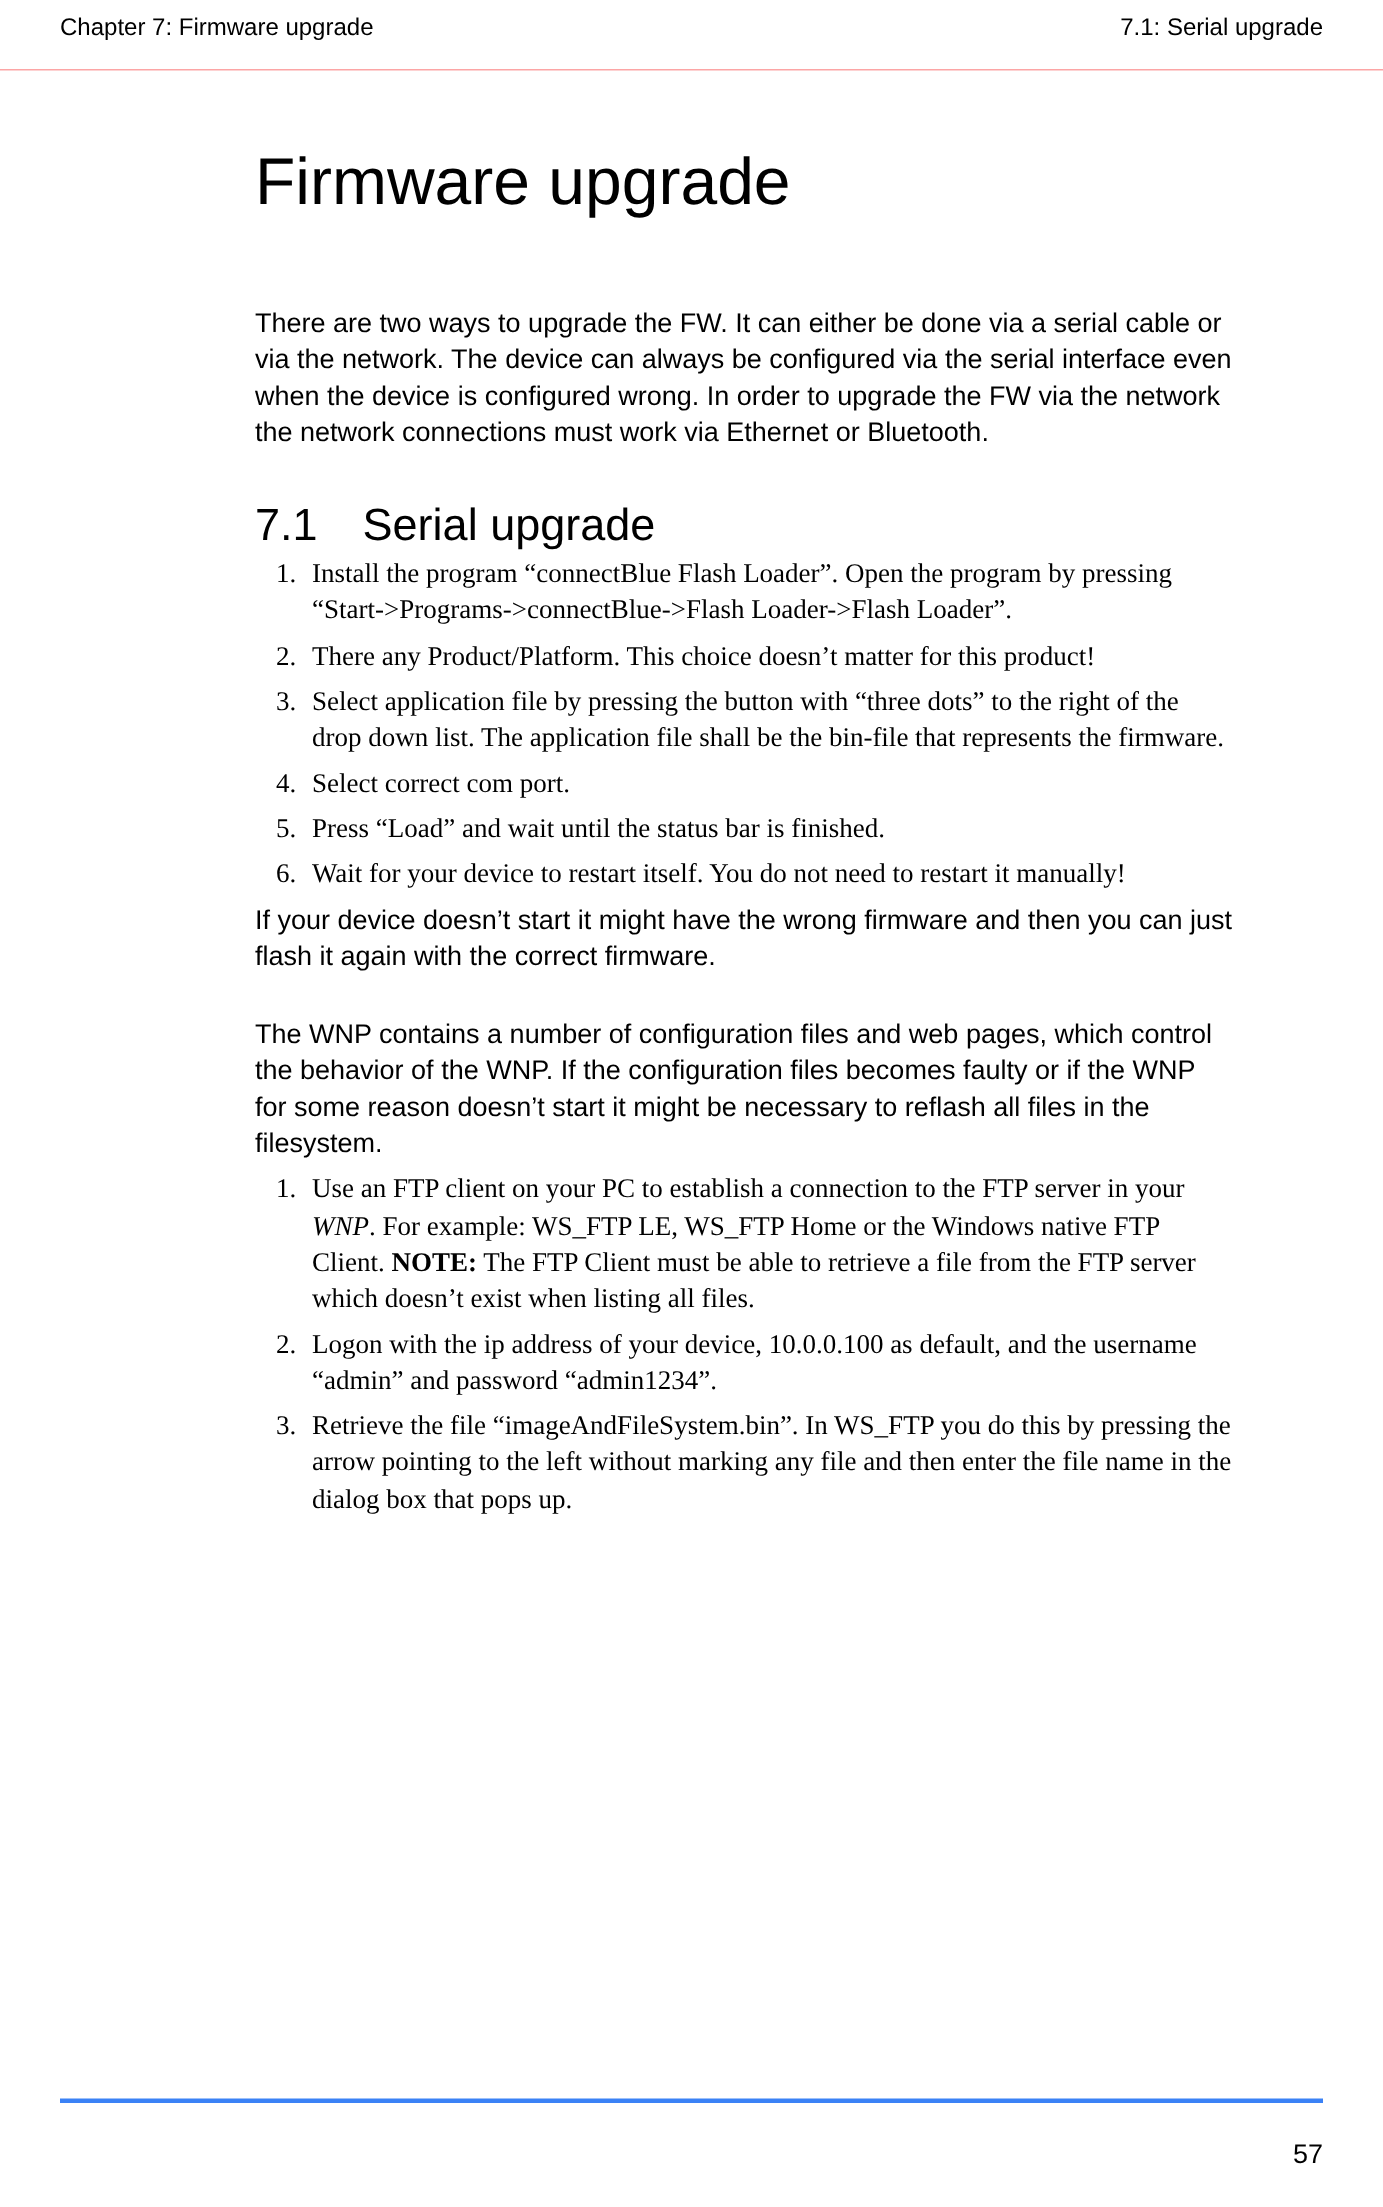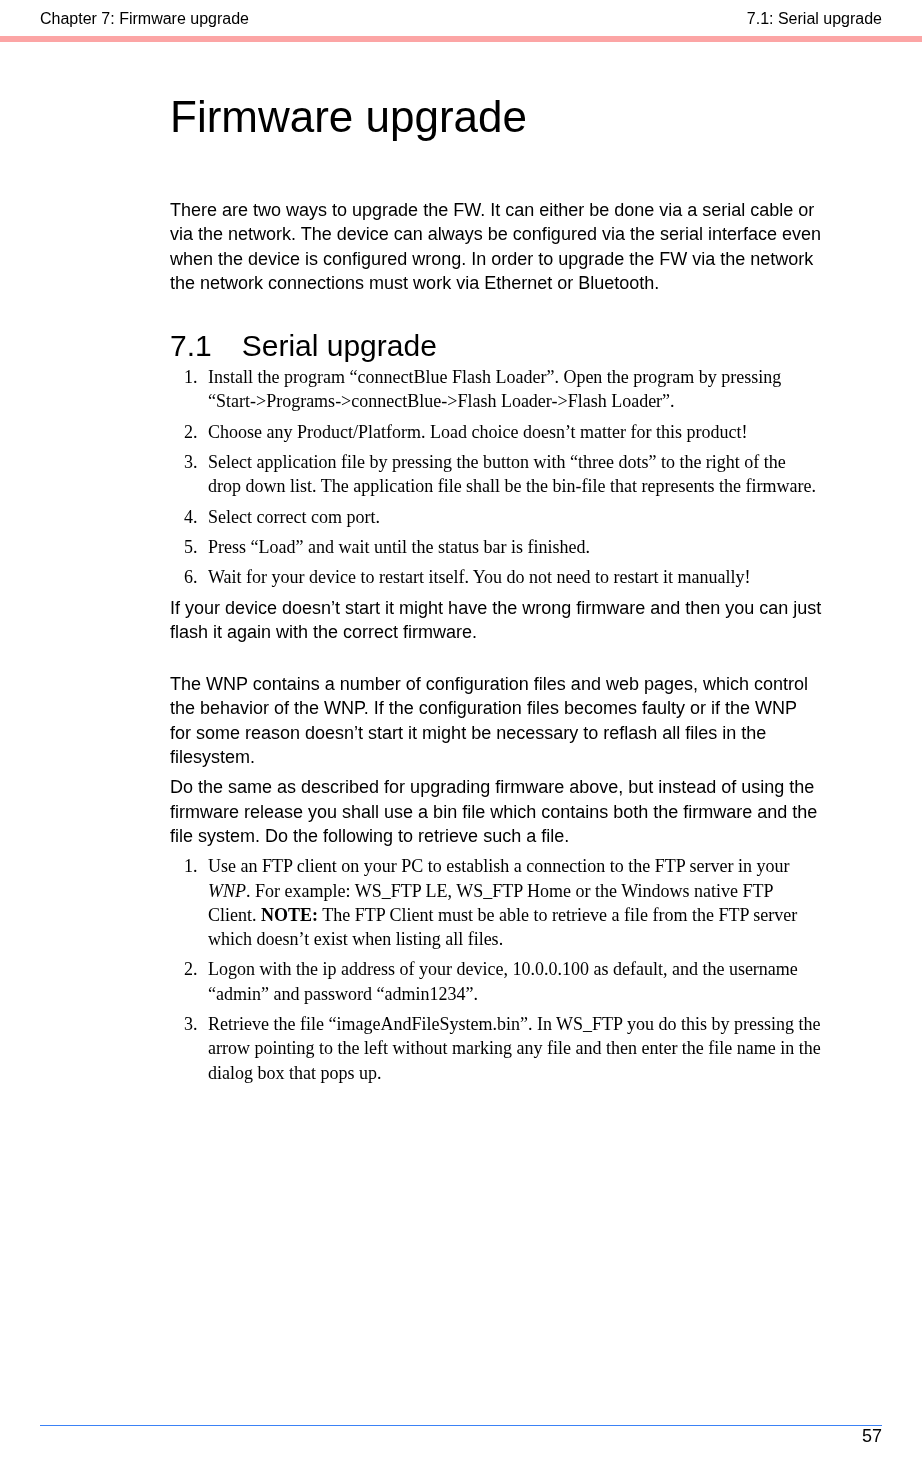--- a/index.html
+++ b/index.html
@@ -10,24 +10,24 @@
     background: #fff;
     color: #000;
     width: 922px;
     height: 1471px;
     position: relative;
     box-sizing: border-box;
   }
   .header {
     display: flex;
     justify-content: space-between;
-    padding: 10px 40px 8px 40px;
+    padding: 10px 40px 18px 40px;
     font-size: 16px;
     font-weight: 400;
-    border-bottom: 6px solid #fca5a5;
+    border-bottom: 1px solid #fca5a5;
   }
   .content {
     padding: 50px 100px 0 170px;
   }
   .chapter-num {
     font-size: 32px;
     font-weight: 300;
     margin-bottom: 24px;
   }
   .chapter-title {
@@ -81,23 +81,23 @@
     line-height: 1.35;
     margin-bottom: 6px;
   }
   em.wnp { font-style: italic; }
   strong.note { font-weight: 700; }
   .footer {
     position: absolute;
     bottom: 24px;
     left: 40px;
     right: 40px;
-    border-top: 1px solid #3b82f6;
+    border-top: 3px solid #3b82f6;
     text-align: right;
-    padding-top: 0;
+    padding-top: 24px;
     font-size: 18px;
   }
 </style>
 </head>
 <body>
 
 <div class="header">
   <span>Chapter 7: Firmware upgrade</span>
   <span>7.1: Serial upgrade</span>
 </div>
@@ -107,30 +107,29 @@
   <div class="chapter-title">Firmware upgrade</div>
 
   <div class="intro">There are two ways to upgrade the FW. It can either be done via a serial cable or via the network. The device can always be configured via the serial interface even when the device is configured wrong. In order to upgrade the FW via the network the network connections must work via Ethernet or Bluetooth.</div>
 
   <div class="section-heading">
     <span class="section-num">7.1</span><span>Serial upgrade</span>
   </div>
 
   <ol class="steps">
     <li>Install the program “connectBlue Flash Loader”. Open the program by pressing “Start-&gt;Programs-&gt;connectBlue-&gt;Flash Loader-&gt;Flash Loader”.</li>
-    <li>Choose any Product/Platform. Load choice doesn’t matter for this product!</li>
+    <li>There any Product/Platform. This choice doesn’t matter for this product!</li>
     <li>Select application file by pressing the button with “three dots” to the right of the drop down list. The application file shall be the bin-file that represents the firmware.</li>
     <li>Select correct com port.</li>
     <li>Press “Load” and wait until the status bar is finished.</li>
     <li>Wait for your device to restart itself. You do not need to restart it manually!</li>
   </ol>
   <div class="para">If your device doesn’t start it might have the wrong firmware and then you can just flash it again with the correct firmware.</div>
 
   <div class="para-mid">The WNP contains a number of configuration files and web pages, which control the behavior of the WNP. If the configuration files becomes faulty or if the WNP for some reason doesn’t start it might be necessary to reflash all files in the filesystem.</div>
-  <div class="para-mid">Do the same as described for upgrading firmware above, but instead of using the firmware release you shall use a bin file which contains both the firmware and the file system. Do the following to retrieve such a file.</div>
   <ol class="steps">
     <li>
       <span>Use an FTP client on your PC to establish a connection to the FTP server in your </span><em class="wnp">WNP</em><span>. For example: WS_FTP LE, WS_FTP Home or the Windows native FTP Client. </span><strong class="note">NOTE:</strong><span> The FTP Client must be able to retrieve a file from the FTP server which doesn’t exist when listing all files.</span>
     </li>
     <li> Logon with the ip address of your device, 10.0.0.100 as default, and the username “admin” and password “admin1234”.</li>
     <li>Retrieve the file “imageAndFileSystem.bin”. In WS_FTP you do this by pressing the arrow pointing to the left without marking any file and then enter the file name in the dialog box that pops up.</li>
   </ol>
 
 </div>
 

